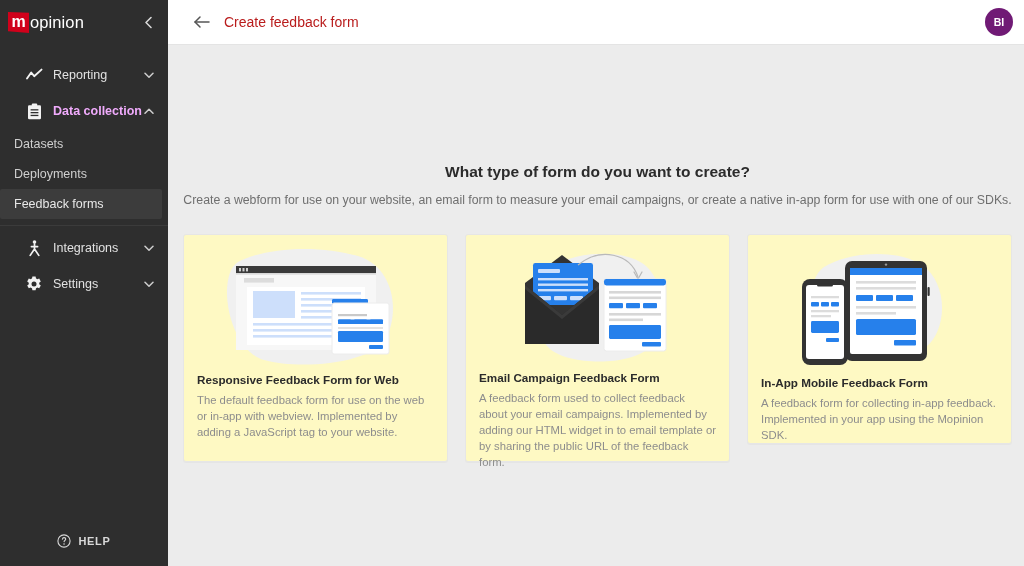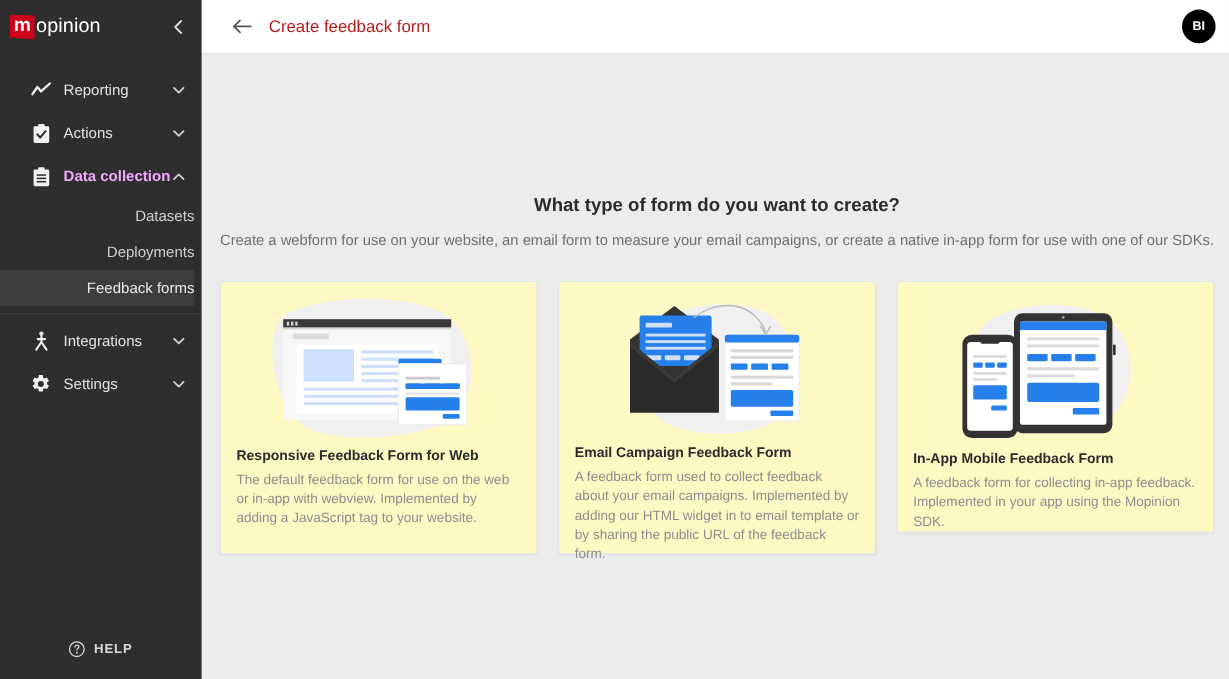--- a/index.html
+++ b/index.html
@@ -67,21 +67,20 @@
   .subnav { display: flex; flex-direction: column; }
   .sub-item {
     height: 30px;
     display: flex; align-items: center;
     padding-left: 14px;
     font-size: 12.5px;
     color: #cfcfcf;
     cursor: pointer;
     margin-right: 6px;
     border-radius: 2px;
-    justify-content: flex-end;
   }
   .sub-item.selected { background: #3c3c3c; color: #e8e8e8; }
 
   .nav-divider { height: 1px; background: #3b3b3b; margin: 6px 0 4px 0; }
 
   .help-row {
     position: absolute; bottom: 0; left: 0; right: 0;
     height: 50px;
     display: flex; align-items: center; justify-content: center;
     gap: 7px;
@@ -99,21 +98,21 @@
     flex: 0 0 45px;
   }
   .back-btn {
     width: 22px; height: 22px; display: flex; align-items: center; justify-content: center;
     color: #555; cursor: pointer; margin-right: 12px;
   }
   .topbar-title { font-size: 14px; font-weight: normal; color: #b91c1c; }
   .avatar {
     margin-left: auto;
     width: 28px; height: 28px; border-radius: 50%;
-    background: #000000;
+    background: #701a75;
     color: #fff; font-size: 10.5px; font-weight: bold;
     display: flex; align-items: center; justify-content: center;
     cursor: pointer;
   }
 
   .content { flex: 1; overflow: hidden; padding-top: 0; }
   .page-heading {
     text-align: center;
     font-size: 15.5px; font-weight: bold; color: #2b2b2b;
     margin-top: 118px;
@@ -181,35 +180,20 @@
           </svg>
         </span>
         <span class="nav-label">Reporting</span>
         <span class="nav-chevron">
           <svg width="10" height="7" viewBox="0 0 10 7" fill="none" aria-hidden="true">
             <path d="M1 1.3 L5 5.2 L9 1.3" stroke="currentColor" stroke-width="1.5" stroke-linecap="round" stroke-linejoin="round"></path>
           </svg>
         </span>
       </div>
 
-      <div class="nav-item">
-        <span class="nav-icon">
-          <svg width="15" height="17" viewBox="0 0 15 17" aria-hidden="true">
-            <rect x="1" y="2.2" width="13" height="14" rx="1.2" fill="currentColor"></rect>
-            <rect x="4.8" y="0.4" width="5.4" height="3.2" rx="1" fill="currentColor"></rect>
-            <path d="M4 9 L6.5 11.6 L11 6.3" stroke="#2e2e2e" stroke-width="1.7" fill="none" stroke-linecap="round" stroke-linejoin="round"></path>
-          </svg>
-        </span>
-        <span class="nav-label">Actions</span>
-        <span class="nav-chevron">
-          <svg width="10" height="7" viewBox="0 0 10 7" fill="none" aria-hidden="true">
-            <path d="M1 1.3 L5 5.2 L9 1.3" stroke="currentColor" stroke-width="1.5" stroke-linecap="round" stroke-linejoin="round"></path>
-          </svg>
-        </span>
-      </div>
 
       <div class="nav-item active">
         <span class="nav-icon">
           <svg width="15" height="17" viewBox="0 0 15 17" aria-hidden="true">
             <rect x="1" y="2.2" width="13" height="14" rx="1.2" fill="currentColor"></rect>
             <rect x="4.8" y="0.4" width="5.4" height="3.2" rx="1" fill="currentColor"></rect>
             <rect x="3.6" y="6.2" width="7.8" height="1.3" fill="#2e2e2e"></rect>
             <rect x="3.6" y="9" width="7.8" height="1.3" fill="#2e2e2e"></rect>
             <rect x="3.6" y="11.8" width="7.8" height="1.3" fill="#2e2e2e"></rect>
           </svg>

